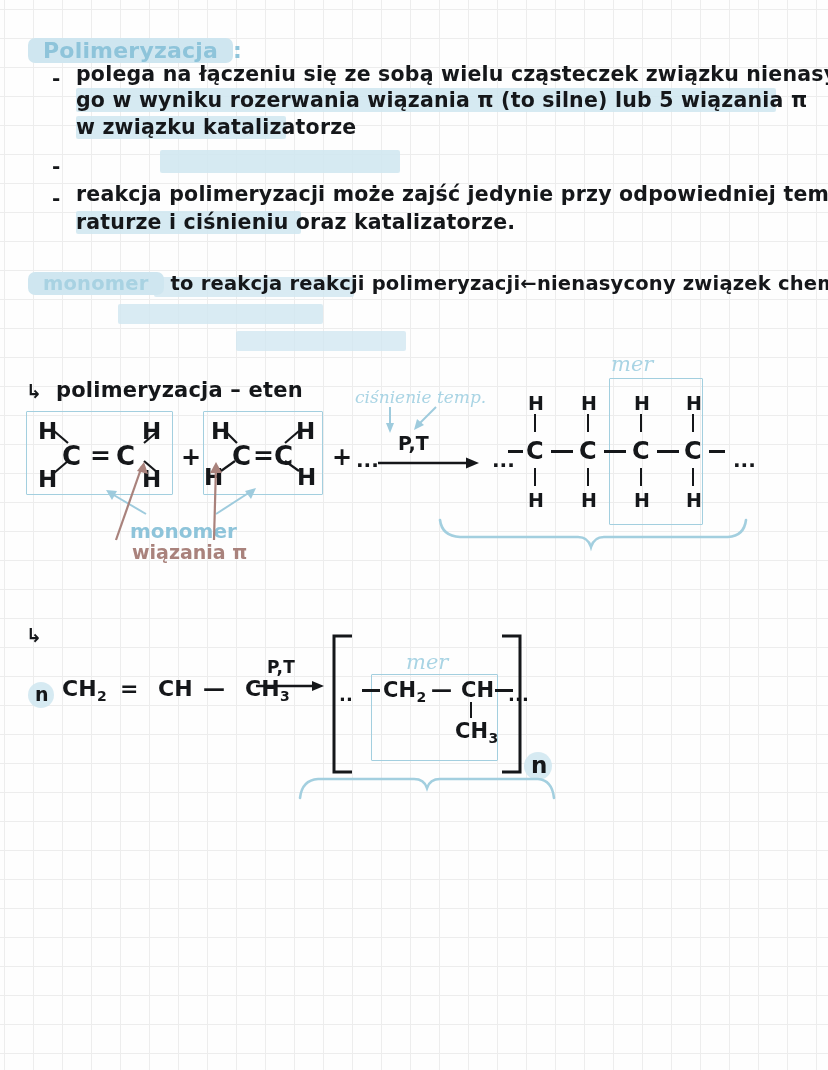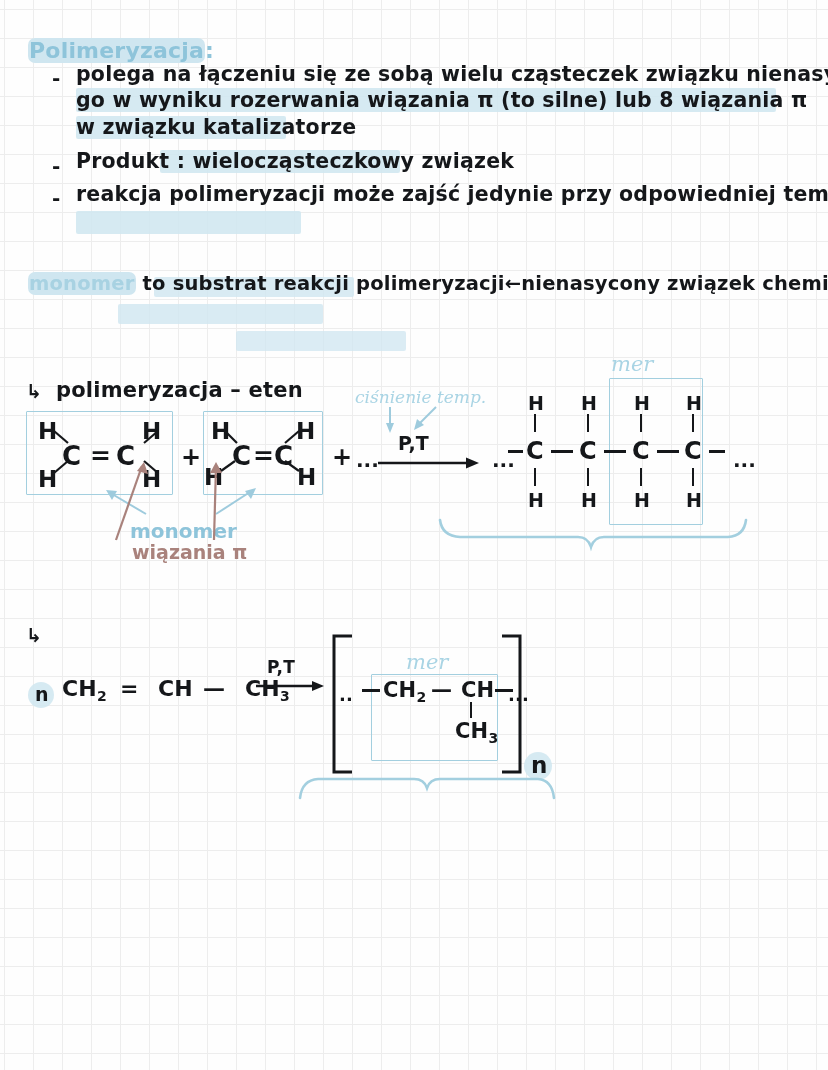--- a/index.html
+++ b/index.html
@@ -36,21 +36,21 @@
     letter-spacing:.2px;
     white-space:nowrap;
   }
   .blue{ color:#a8d2e2; }
   .blue-strong{ color:#8ec4da; }
   .brown{ color:#a9827c; }
   .hl{
     background:#cfe6f0;
     box-decoration-break:clone;
     -webkit-box-decoration-break:clone;
-    padding:0 1px;
+    padding:0 15px;
     border-radius:7px;
   }
   .cursive{
     font-family:"DejaVu Serif", serif;
     font-style:italic;
     font-weight:400;
     color:#a9d4e4;
   }
 
   
@@ -79,36 +79,36 @@
 
 <div id="page">
 
   <div class="abs ink" style="left:28px;top:38px;font-size:22px;">
     <span class="blue-strong hl">Polimeryzacja</span><span class="blue-strong">:</span>
   </div>
 
   <div class="abs ink dash" style="left:52px;top:66px;font-size:20px;">-</div>
   <div class="abs ink" style="left:76px;top:62px;font-size:20.5px;">polega na łączeniu się ze sobą wielu cząsteczek związku nienasycone-</div>
   <div class="abs" style="left:76px;top:88px;width:700px;height:24px;background:#cfe6f0;opacity:.85;border-radius:2px;"></div>
-  <div class="abs ink" style="left:76px;top:88px;font-size:20.5px;">go w wyniku rozerwania wiązania π (to silne) lub 8 wiązania π</div>
+  <div class="abs ink" style="left:76px;top:88px;font-size:20.5px;">go w wyniku rozerwania wiązania π (to silne) lub 5 wiązania π</div>
   <div class="abs" style="left:76px;top:116px;width:210px;height:23px;background:#cfe6f0;opacity:.85;border-radius:2px;"></div>
   <div class="abs ink" style="left:76px;top:115px;font-size:20.5px;">w związku katalizatorze</div>
 
   <div class="abs ink dash" style="left:52px;top:154px;font-size:20px;">-</div>
   <div class="abs" style="left:160px;top:150px;width:240px;height:23px;background:#cfe6f0;opacity:.85;border-radius:2px;"></div>
-  <div class="abs ink" style="left:76px;top:149px;font-size:20.5px;">Produkt : wielocząsteczkowy związek</div>
 
   <div class="abs ink dash" style="left:52px;top:186px;font-size:20px;">-</div>
   <div class="abs ink" style="left:76px;top:182px;font-size:20.5px;">reakcja polimeryzacji może zajść jedynie przy odpowiedniej tempe-</div>
   <div class="abs" style="left:76px;top:211px;width:225px;height:23px;background:#cfe6f0;opacity:.85;border-radius:2px;"></div>
+  <div class="abs ink" style="left:76px;top:210px;font-size:20.5px;">raturze i ciśnieniu oraz katalizatorze.</div>
 
   <div class="abs" style="left:154px;top:277px;width:200px;height:20px;background:#cfe6f0;opacity:.8;border-radius:2px;"></div>
   <div class="abs ink" style="left:28px;top:272px;font-size:19.5px;">
     <span class="blue hl">monomer</span>
-    <span>to substrat reakcji polimeryzacji</span><span>←</span><span>nienasycony związek chemiczny</span>
+    <span>to reakcja reakcji polimeryzacji</span><span>←</span><span>nienasycony związek chemiczny</span>
   </div>
 
   <div class="abs" style="left:118px;top:304px;width:205px;height:20px;background:#cfe6f0;opacity:.8;border-radius:2px;"></div>
 
   <div class="abs" style="left:236px;top:331px;width:170px;height:20px;background:#cfe6f0;opacity:.75;border-radius:2px;"></div>
 
   <div class="abs ink" style="left:26px;top:380px;font-size:19px;">↳</div>
   <div class="abs ink" style="left:56px;top:378px;font-size:21px;">polimeryzacja – eten</div>
 
   <div class="abs cursive" style="left:611px;top:352px;font-size:21px;">mer</div>

